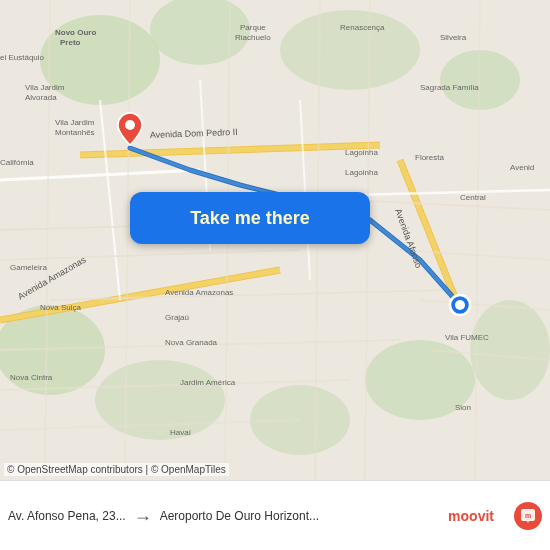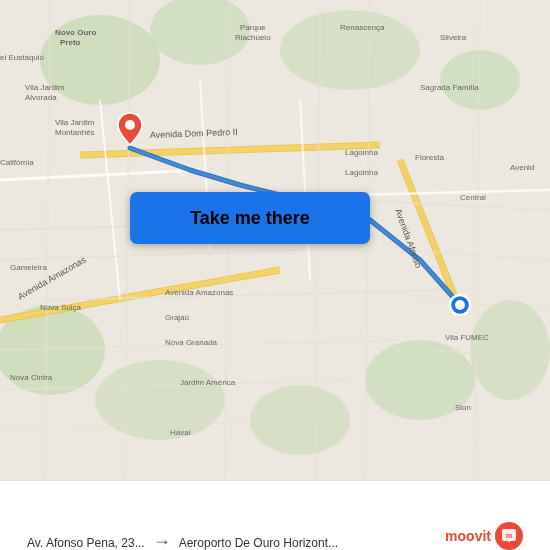--- a/index.html
+++ b/index.html
@@ -22,22 +22,22 @@
 
     
     #take-me-there-btn {
       position: absolute;
       top: 192px;
       left: 130px;
       width: 240px;
       height: 52px;
       background-color: #1a73e8;
       border: none;
-      border-radius: 7px;
-      color: #000000;
+      border-radius: 12px;
+      color: #fef9c3;
       font-size: 18px;
       font-weight: bold;
       cursor: pointer;
       display: flex;
       align-items: center;
       justify-content: center;
       box-shadow: 0 2px 8px rgba(0,0,0,0.3);
       z-index: 10;
     }
 
@@ -52,22 +52,22 @@
       padding: 1px 3px;
       z-index: 10;
     }
 
     
     #bottom-bar {
       width: 550px;
       height: 70px;
       background: white;
       display: flex;
-      align-items: flex-end;
-      padding: 0 27px;
+      align-items: center;
+      padding: 0 8px;
       border-top: 1px solid #ddd;
     }
 
     .route-from, .route-arrow, .route-to {
       display: flex;
       align-items: center;
     }
 
     .route-from-text, .route-to-text {
       font-size: 12px;
@@ -82,21 +82,21 @@
       font-size: 18px;
       color: #555;
       margin: 0 8px;
     }
 
     
     #moovit-logo {
       margin-left: auto;
       display: flex;
       align-items: center;
-      gap: 4px;
+      gap: 20px;
     }
 
     .moovit-text {
       font-size: 14px;
       font-weight: bold;
       color: #e84b3a;
     }
 
     .moovit-icon {
       width: 28px;
@@ -205,20 +205,23 @@
     <text x="445" y="340" font-size="8" fill="#666" font-family="Arial">Vila FUMEC</text>
     <text x="455" y="410" font-size="8" fill="#666" font-family="Arial">Sion</text>
     <text x="0" y="165" font-size="8" fill="#666" font-family="Arial">Califórnia</text>
     <text x="0" y="60" font-size="8" fill="#666" font-family="Arial">ei Eustáquio</text>
 
     <text x="175" y="230" font-size="8" fill="#666" font-family="Arial">Calatate</text>
   </svg>
 
   <button id="take-me-there-btn">Take me there</button>
 
+  <div id="attribution">
+    <span>© OpenStreetMap contributors | © OpenMapTiles</span>
+  </div>
 </div>
 
 <div id="bottom-bar">
   <div class="route-from">
     <span class="route-from-text">Av. Afonso Pena, 23...</span>
   </div>
   <div class="route-arrow">
     <span class="route-arrow-icon">→</span>
   </div>
   <div class="route-to">

